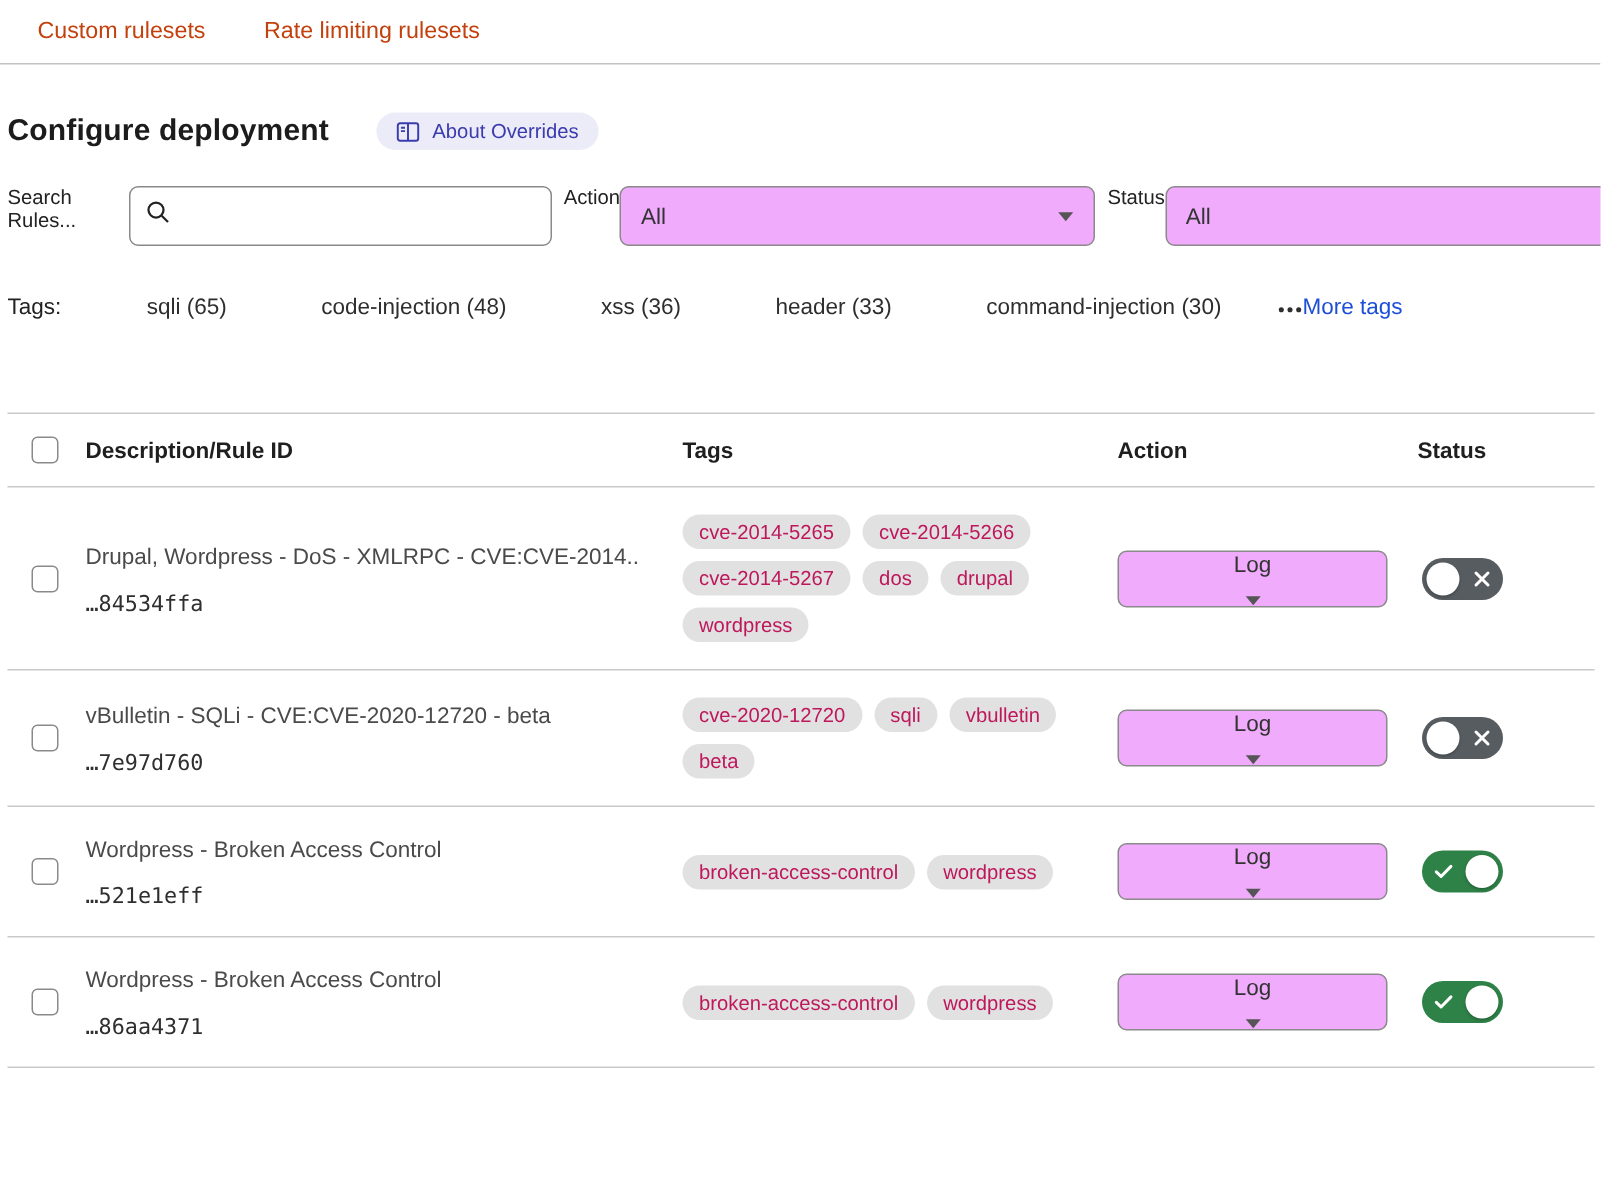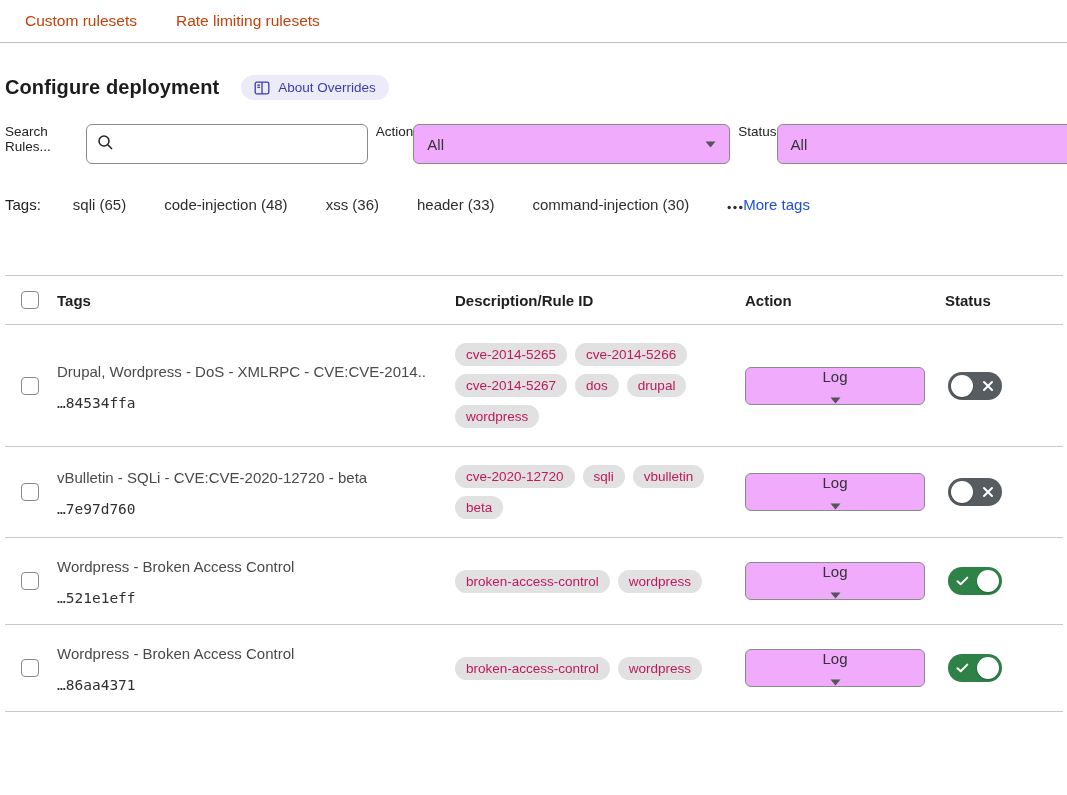--- a/index.html
+++ b/index.html
@@ -22,21 +22,21 @@
   .tabbar { display: flex; align-items: stretch; height: 43px; border-bottom: 1px solid #c2c2c2; padding-left: 9px; }
   .tab { position: relative; display: flex; align-items: center; padding: 0 16px; margin-right: 7px;
          font-size: 15.5px; color: #c2410c; cursor: pointer; }
   .tab.active { color: #1c1c1c; font-weight: 700; }
   .tab.active::after { content: ""; position: absolute; left: 0; right: 0; bottom: -1px; height: 4px;
                        background: var(--tab-underline-blue); }
 
   
   .content { padding: 0 4px 0 5px; }
 
-  .heading-row { display: flex; align-items: center; gap: 22px; margin-top: 32px; }
+  .heading-row { display: flex; align-items: center; gap: 32px; margin-top: 32px; }
   .page-title { font-size: 20px; font-weight: 700; color: #1c1c1c; letter-spacing: 0.1px; }
   .about-badge { display: inline-flex; align-items: center; gap: 8px; background: var(--badge-bg);
                  color: var(--badge-text); font-size: 13.5px; padding: 5px 13px; border-radius: 14px; cursor: pointer; }
   .about-badge svg { display: block; }
 
   
   .filters { display: flex; gap: 8px; margin-top: 24px; align-items: flex-end; }
   .filter-field { display: flex; flex-direction: row; }
   .filter-label { font-size: 13.5px; color: #222; margin-bottom: 6px; }
   .search-box { width: 317px; height: 40px; border: 1px solid var(--border-input); border-radius: 6px;
@@ -48,21 +48,21 @@
             font-size: 15px; color: #333; cursor: pointer; }
   .select-action { width: 317px; }
   .select-status { width: 315px; }
   .btn-search { height: 40px; width: 85px; margin-left: 1px; background: var(--accent-blue); color: #fff;
                 border: none; border-radius: 6px; font-size: 15px; font-family: "Liberation Sans", sans-serif;
                 cursor: pointer; }
 
   
   .tagsbar { display: flex; align-items: center; margin-top: 32px; font-size: 15px; color: #2e2e2e; }
   .tagsbar .tags-label { margin-right: 32px; color: #222; }
-  .tagsbar a.tag-link { color: #2e2e2e; text-decoration: none; margin-right: 38px; cursor: pointer; }
+  .tagsbar a.tag-link { color: #2e2e2e; text-decoration: none; margin-right: 38px; cursor: pointer; margin-left: 25px; }
   .more-tags { display: inline-flex; align-items: flex-end; gap: 0; cursor: pointer; color: #1d4ed8; }
 
   
   .rules-table { margin-top: 62px; border-top: 1px solid var(--border-light); }
   .trow { display: grid; grid-template-columns: 36px 398px 290px 200px 1fr; align-items: center;
           padding: 18px 0 18px 16px; border-bottom: 1px solid var(--border-light); }
   .trow.thead { padding-top: 15px; padding-bottom: 15px; }
   .th { font-size: 15px; font-weight: 700; color: #1f1f1f; }
   .checkbox { width: 18px; height: 18px; border: 1.5px solid #8a8a8a; border-radius: 4px; background: #fff; cursor: pointer; }
   .desc-cell { padding-right: 28px; }
@@ -171,22 +171,22 @@
       <span>More tags</span>
     </span>
   </div>
 
   <div class="rules-table">
 
     <div class="trow thead">
       <div>
           <div class="checkbox"></div>
         </div>
+      <div class="th">Description/Rule ID</div>
       <div class="th">Tags</div>
-      <div class="th">Description/Rule ID</div>
       <div class="th">Action</div>
       <div class="th">Status</div>
     </div>
 
     <div class="trow">
       <div>
           <div class="checkbox"></div>
         </div>
       <div class="desc-cell">
         <div class="desc-title">Drupal, Wordpress - DoS - XMLRPC - CVE:CVE-2014...</div>

